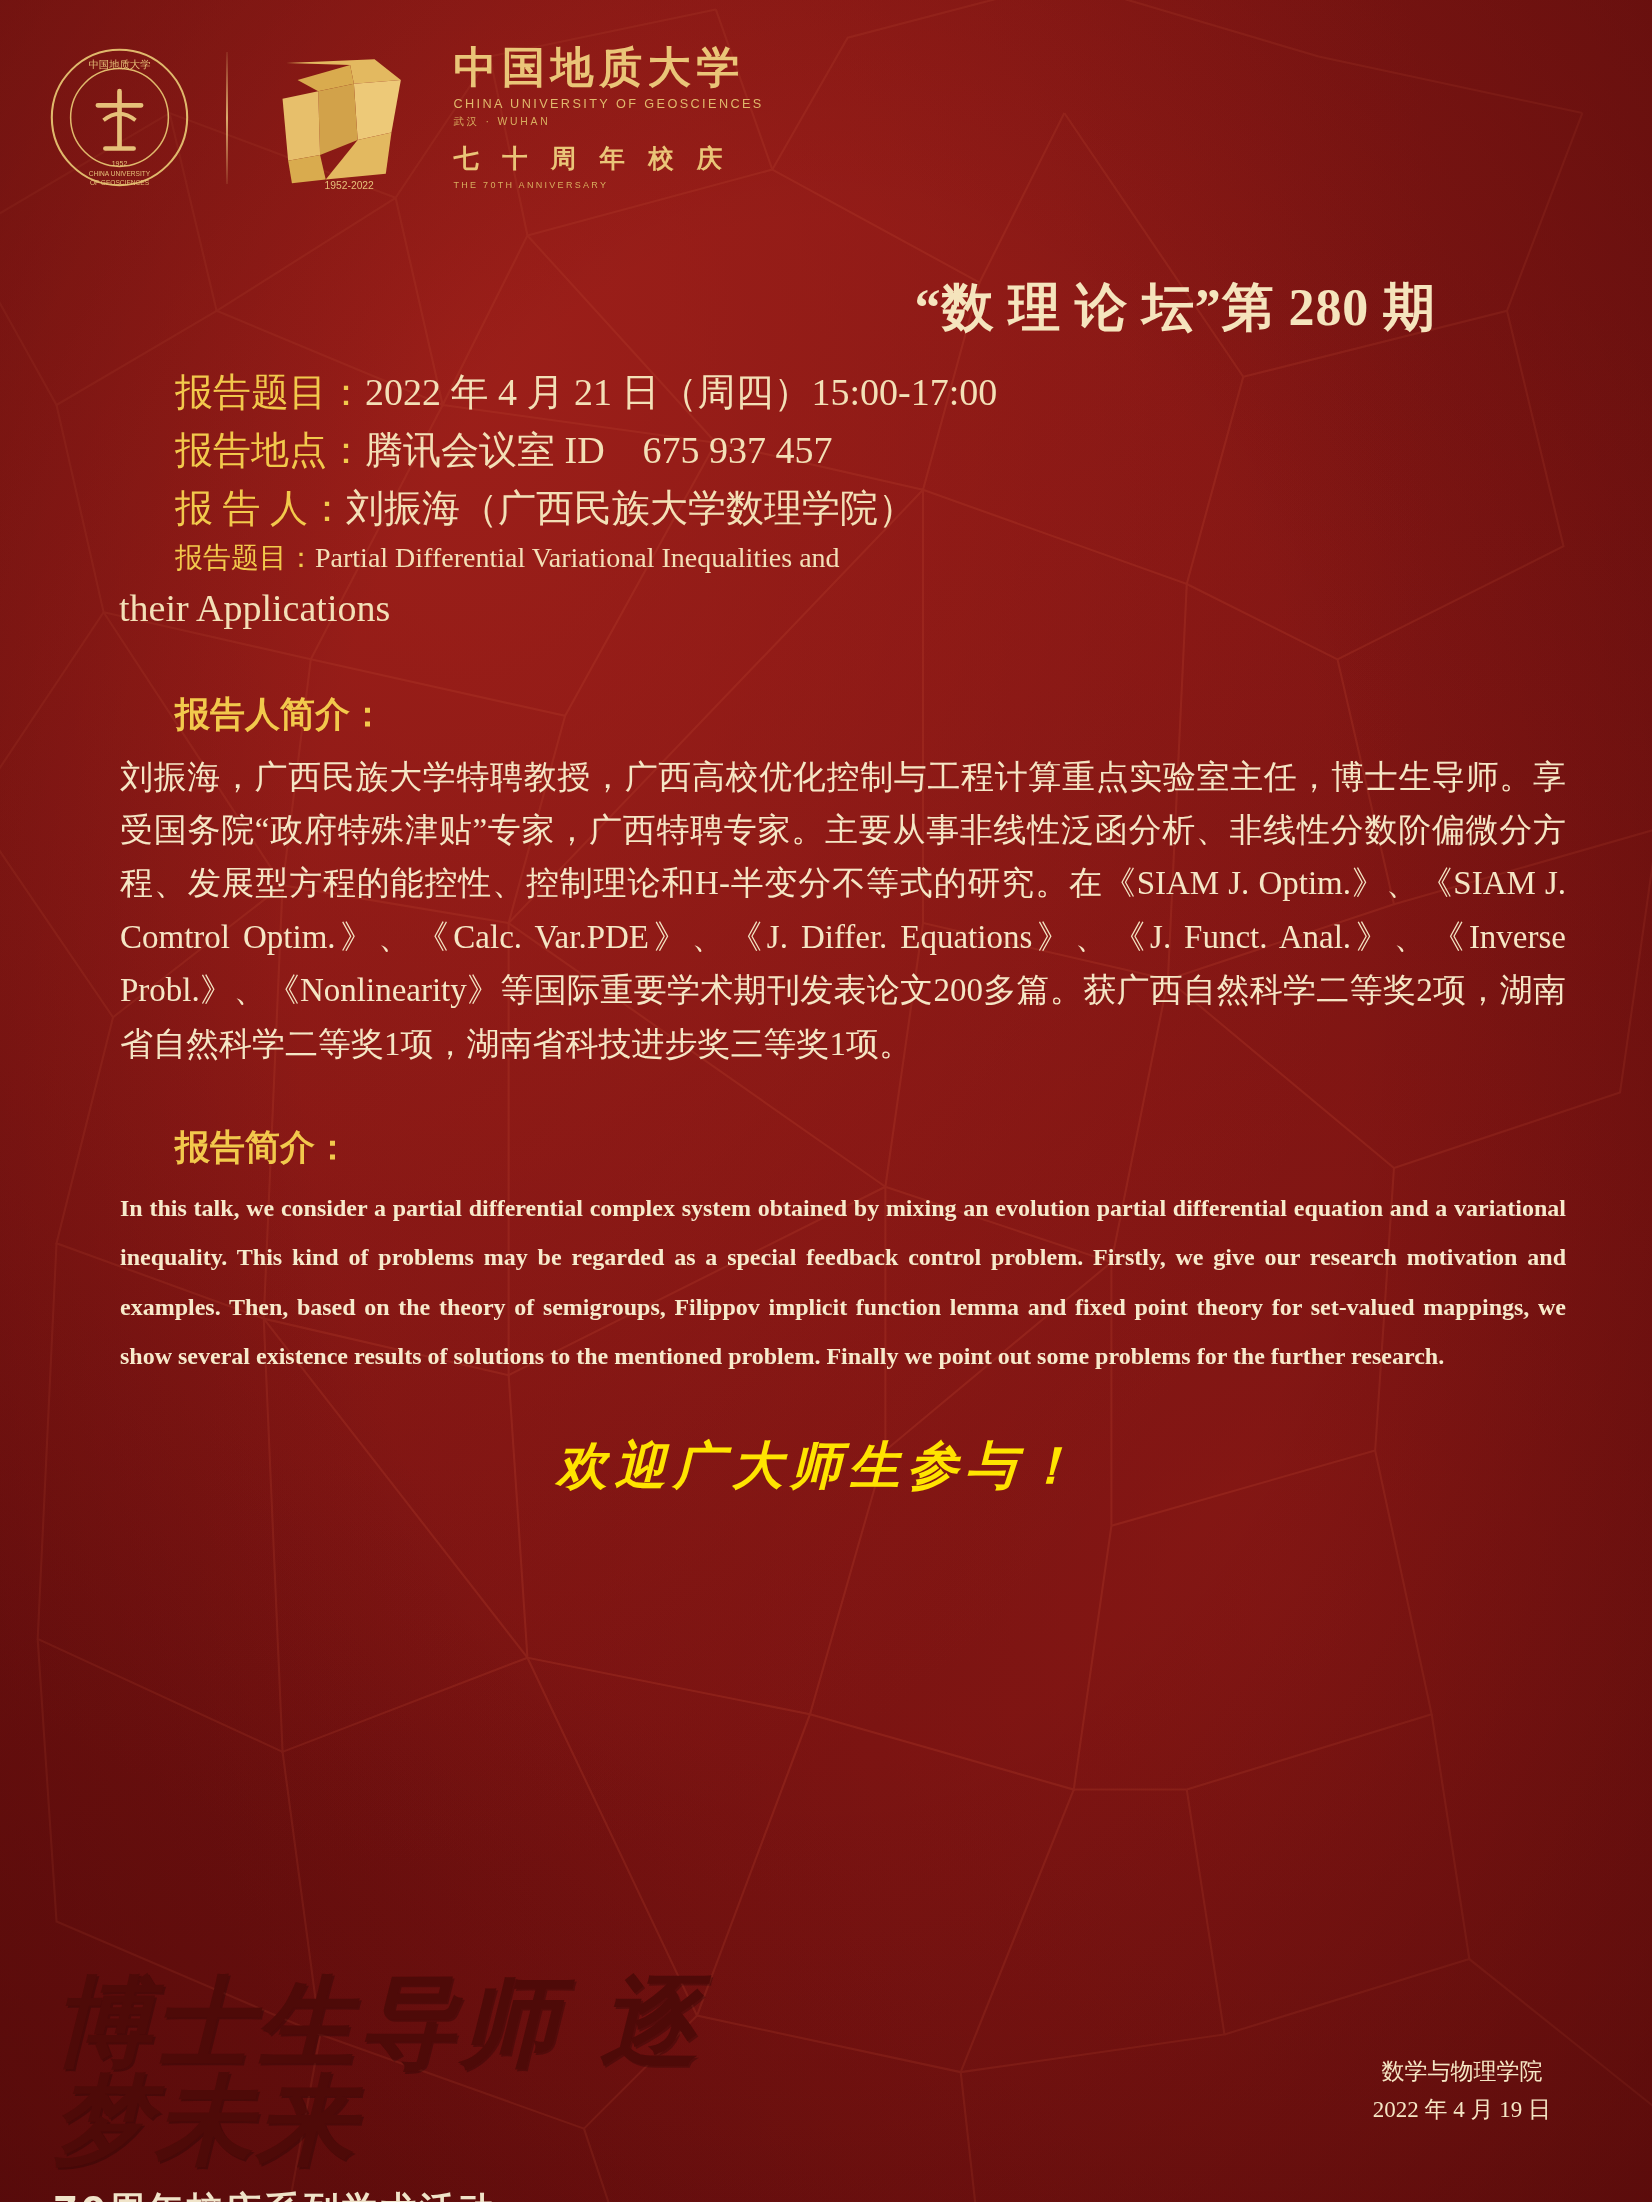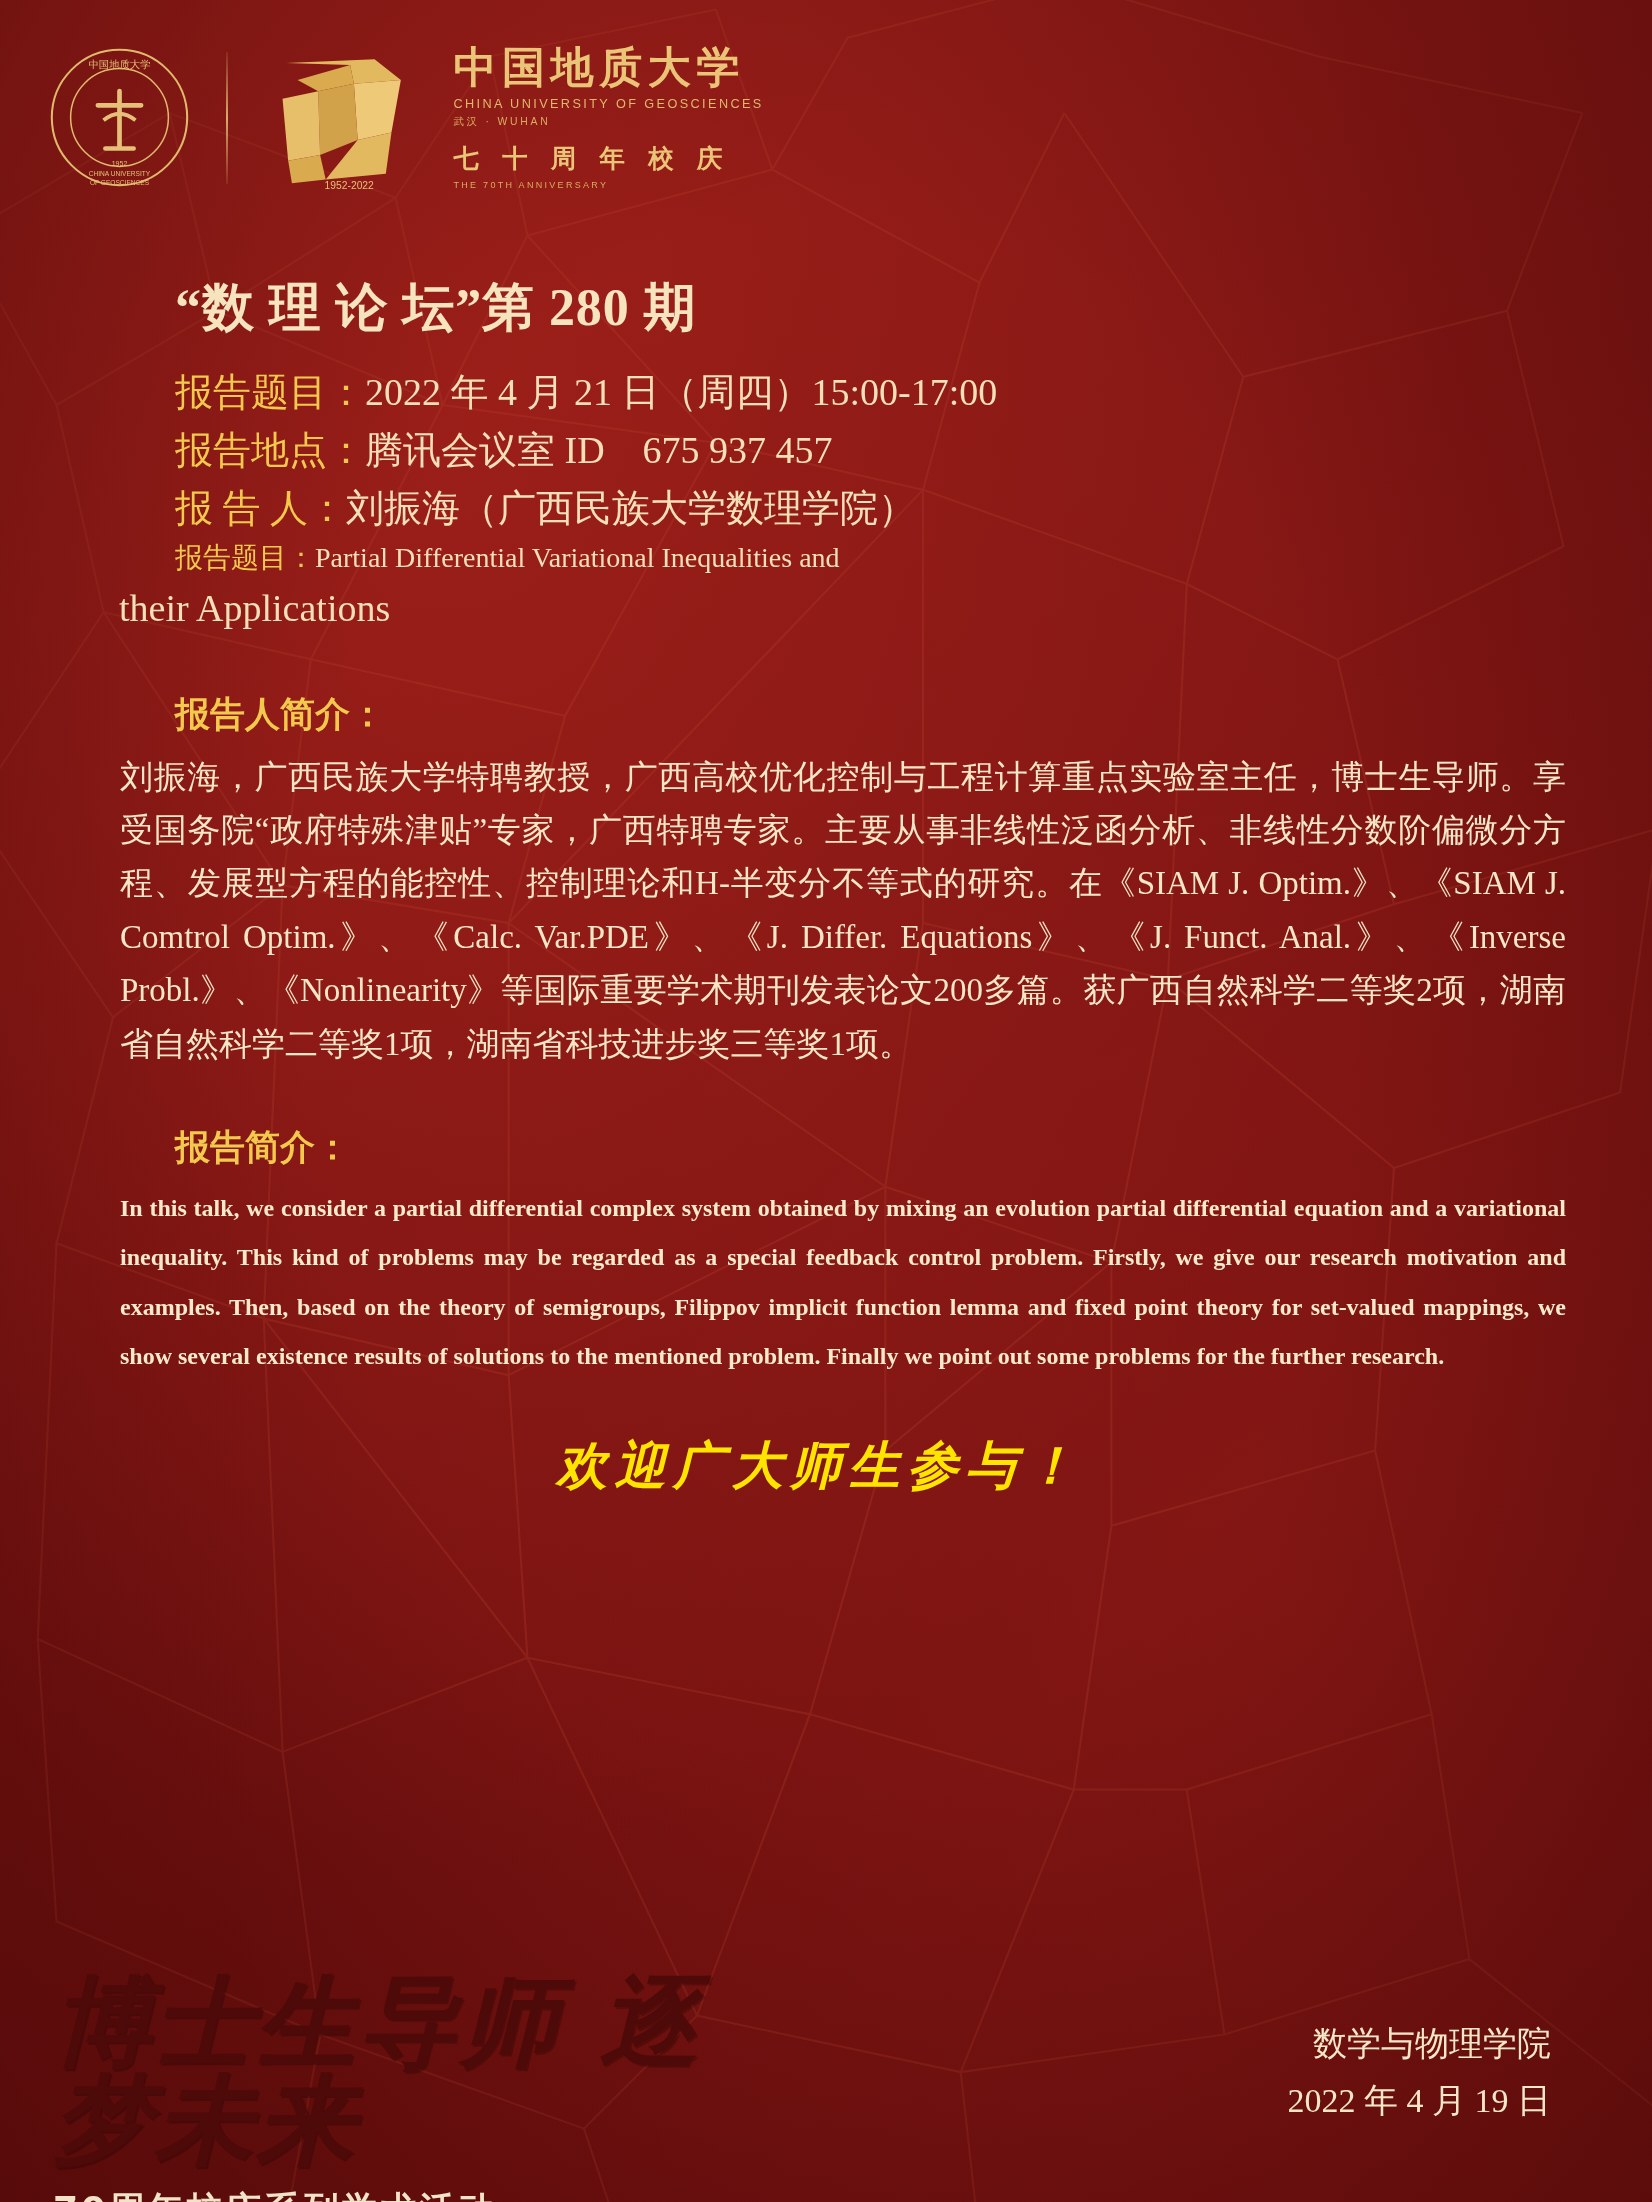--- a/index.html
+++ b/index.html
@@ -116,21 +116,21 @@
 
   
   .content {
     position: absolute;
     top: 273px;
     left: 0;
     right: 0;
     padding: 0 104px 0 175px;
   }
   .title {
-    text-align: left;
+    text-align: right;
     font-size: 52px;
     font-weight: 700;
     color: #f5e4bd;
     letter-spacing: 0.9px;
     margin: 0 0 21px 0;
     padding-right: 113px;
   }
   .info-line {
     font-size: 38px;
     line-height: 1.52;
@@ -215,22 +215,22 @@
     font-size: 36px;
     font-weight: 700;
     letter-spacing: 2.8px;
     color: #f0e3c8;
     font-family: "DejaVu Sans", sans-serif;
   }
   .footer-right {
     position: absolute;
     right: 102px;
     bottom: 73px;
-    text-align: right;
-    font-size: 34px;
+    text-align: center;
+    font-size: 23px;
     line-height: 1.66;
     color: #f5e6c5;
   }
 </style>
 </head>
 <body>
 
 <div class="poster">
 
   <svg class="poly-layer" viewBox="0 0 1755 2339" preserveAspectRatio="none">

